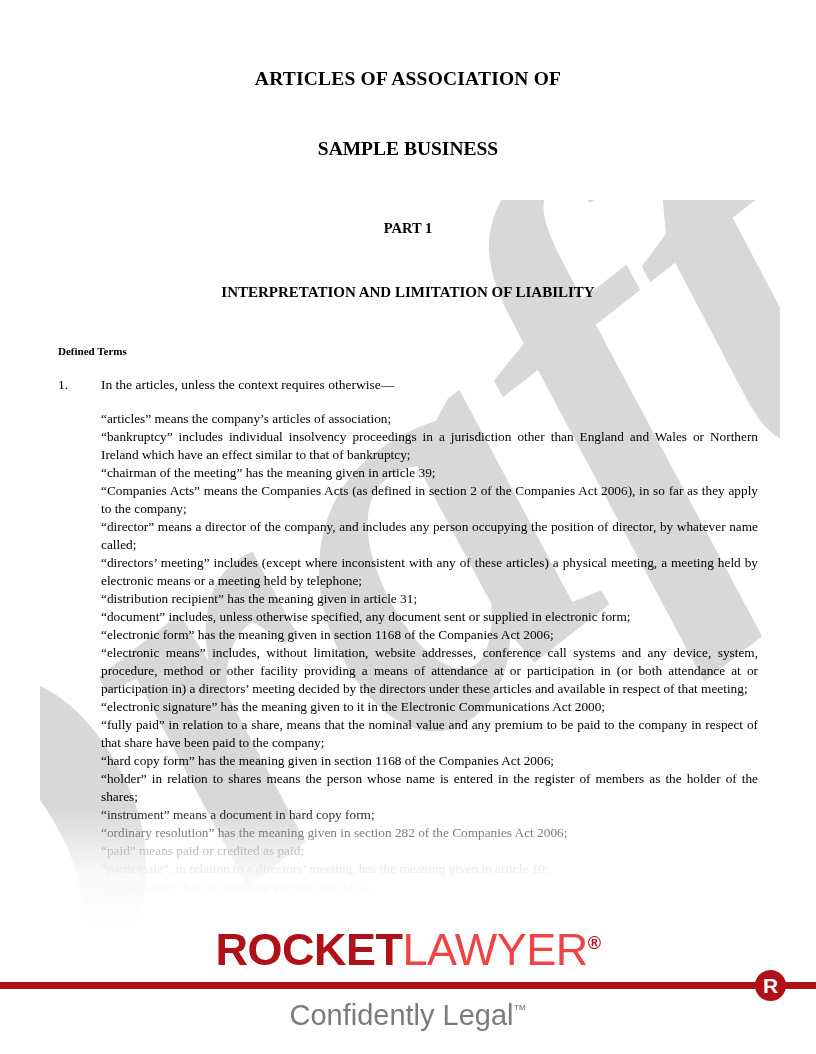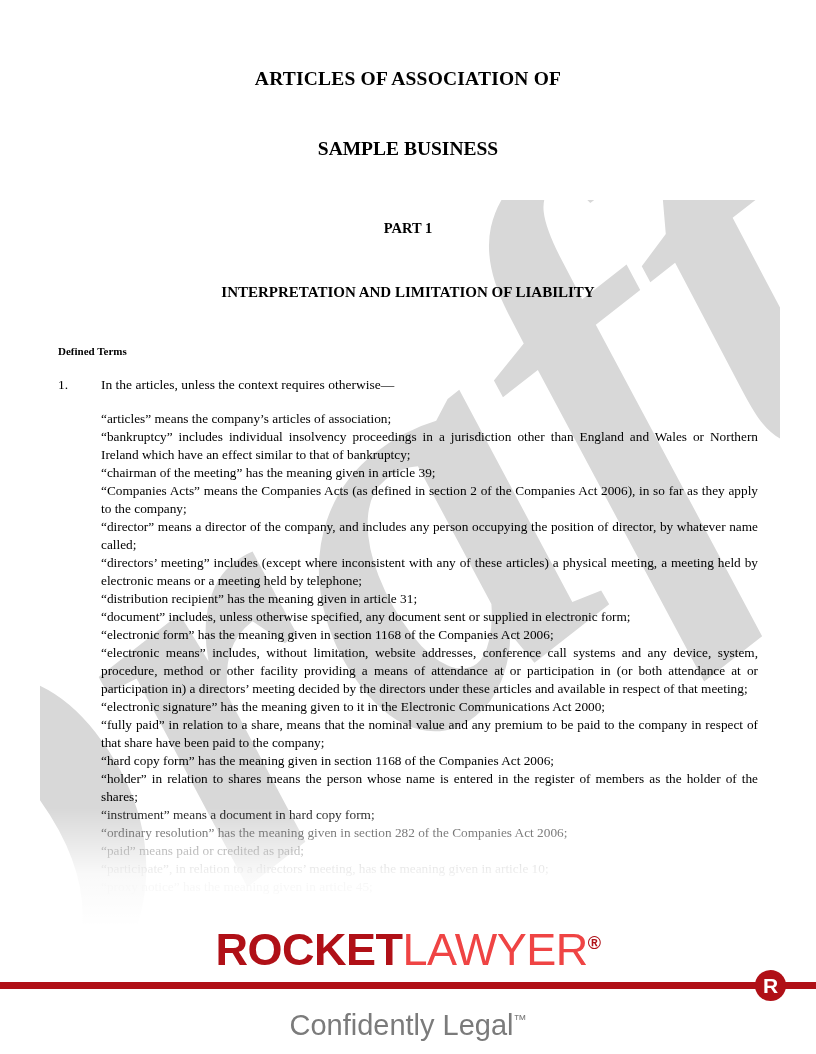--- a/index.html
+++ b/index.html
@@ -182,21 +182,21 @@
     background: #b01017;
     color: #ffffff;
     font-family: "Liberation Sans", sans-serif;
     font-weight: bold;
     font-size: 21px;
     line-height: 31px;
     text-align: center;
   }
   .tagline {
     position: absolute;
-    top: 85px;
+    top: 75px;
     left: 0;
     width: 816px;
     text-align: center;
     font-family: "Liberation Sans", sans-serif;
     font-size: 29px;
     color: #7b7b7b;
   }
   .tagline .tm {
     font-size: 13px;
     vertical-align: super;

